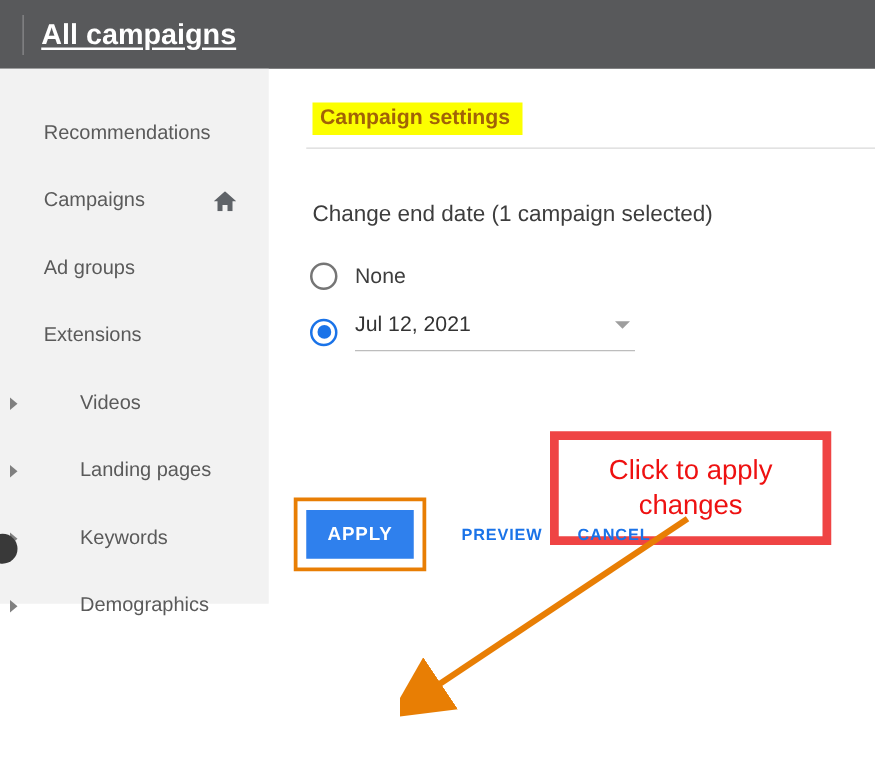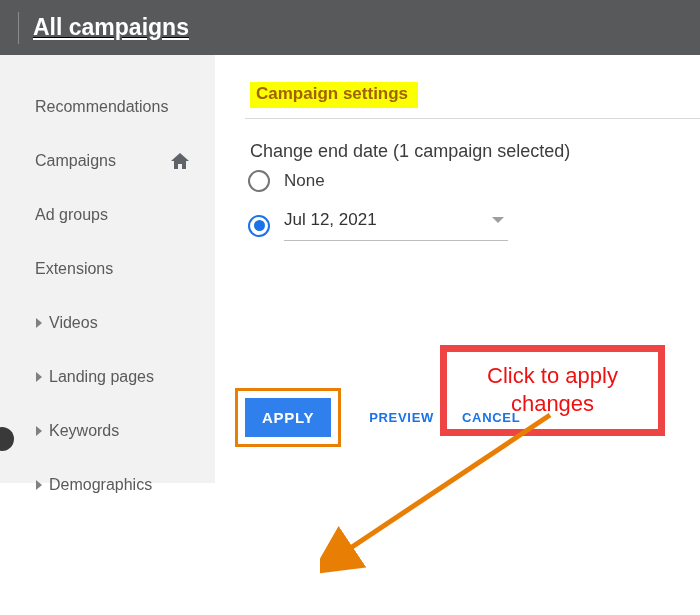--- a/index.html
+++ b/index.html
@@ -5,21 +5,20 @@
     * { box-sizing: border-box; margin: 0; padding: 0; }
     body { font-family: Arial, Helvetica, sans-serif; background: #fff; width: 700px; height: 615px; overflow: hidden; }
 
     .topbar {
       background: #58595b;
       height: 55px;
       display: flex;
       align-items: center;
       padding-left: 18px;
       gap: 14px;
-      text-decoration: underline;
     }
     .topbar .vbar {
       width: 1px; height: 32px; background: #8a8b8d;
     }
     .topbar .title {
       color: #fff;
       font-size: 23px;
       font-weight: 700;
       text-decoration: underline;
       text-underline-offset: 3px;
@@ -36,21 +35,21 @@
     .nav-item {
       height: 54px;
       display: flex;
       align-items: center;
       padding-left: 35px;
       color: #5a5a5a;
       font-size: 16px;
       cursor: pointer;
       position: relative;
     }
-    .nav-item.with-caret { padding-left: 36px; }
+    .nav-item.with-caret { padding-left: 8px; gap: 43px; }
     .caret {
       width: 0; height: 0;
       border-top: 5px solid transparent;
       border-bottom: 5px solid transparent;
       border-left: 6px solid #808080;
       margin-right: 7px;
       flex-shrink: 0;
     }
     .home-icon { position: absolute; right: 26px; top: 50%; transform: translateY(-50%); }
     .home-icon svg { display: block; }
@@ -78,34 +77,34 @@
       display: inline-block;
       padding: 2px 10px 4px 6px;
     }
     .divider {
       height: 1px;
       background: #d9d9d9;
       margin-top: 10px;
       margin-left: -5px;
     }
     .subhead {
-      margin-top: 22px;
+      margin-top: 42px;
       font-size: 18px;
       color: #3d3d3d;
     }
 
     .radio-row {
       display: flex;
       align-items: center;
       gap: 14px;
       font-size: 17px;
       color: #3d3d3d;
       margin-left: -2px;
     }
-    .radio-group { margin-top: 8px; }
+    .radio-group { margin-top: 28px; }
     .radio {
       width: 22px; height: 22px; border-radius: 50%;
       border: 2px solid #757575;
       display: inline-flex; align-items: center; justify-content: center;
       flex-shrink: 0;
     }
     .radio.selected { border-color: #1a73e8; }
     .radio.selected .dot { width: 11px; height: 11px; background: #1a73e8; border-radius: 50%; }
 
     .date-row {
@@ -128,21 +127,21 @@
     .date-text { font-size: 17px; color: #333; }
     .dd-caret {
       width: 0; height: 0;
       border-left: 6px solid transparent;
       border-right: 6px solid transparent;
       border-top: 6px solid #9e9e9e;
     }
 
     .btn-row {
       position: absolute;
-      bottom: 36px;
+      bottom: 26px;
       left: 20px;
       display: flex;
       align-items: center;
       gap: 28px;
     }
     .apply-wrap {
       border: 3px solid #e87e04;
       padding: 7px;
     }
     .btn-apply {

